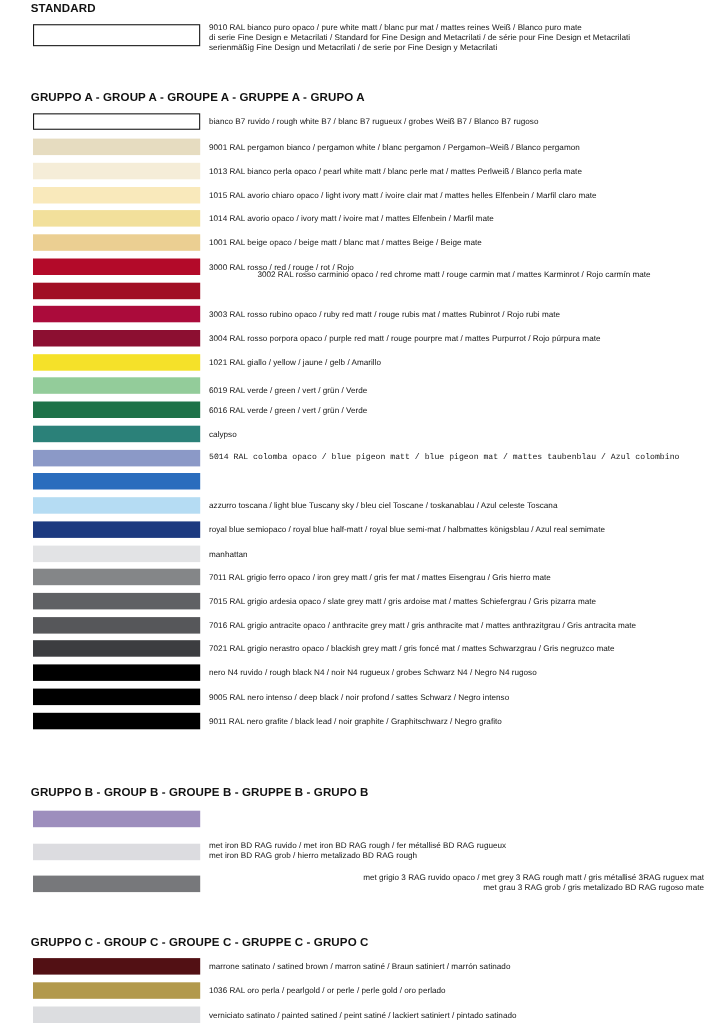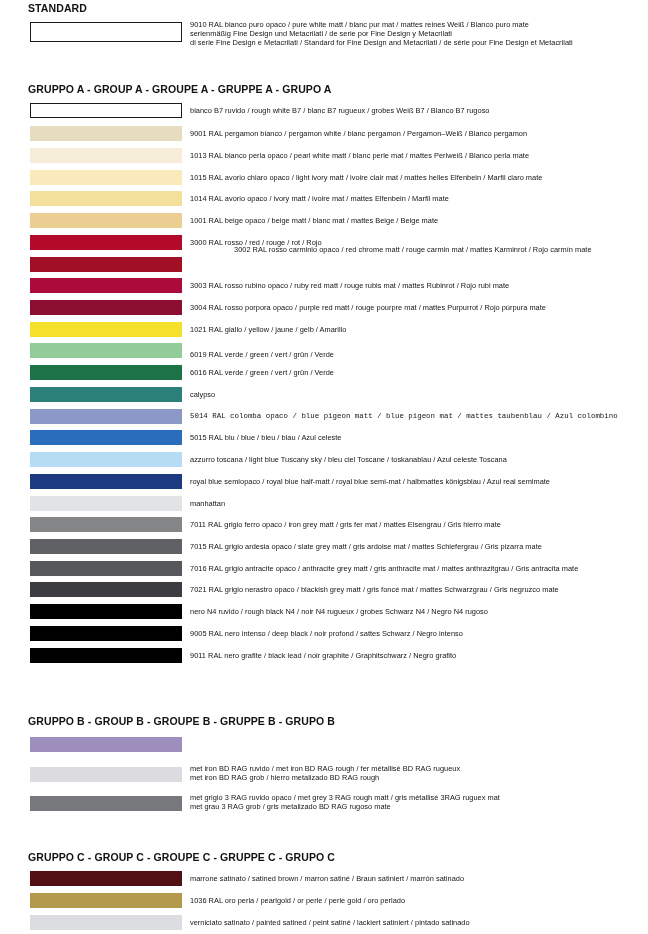--- a/index.html
+++ b/index.html
@@ -56,22 +56,22 @@
   }
 </style>
 </head>
 <body>
 
 <div class="page">
     <div class="section-title" style="top: 2px;">STANDARD</div>
     <div class="swatch bordered" style="top: 22px; height: 20px;"></div>
     <div class="label" style="top: 20px;">
       <span class="line">9010 RAL bianco puro opaco / pure white matt / blanc pur mat / mattes reines Weiß / Blanco puro mate</span>
+      <span class="line">di serie Fine Design e Metacrilati / Standard for Fine Design and Metacrilati / de série pour Fine Design et Metacrilati</span>
       <span class="line">serienmäßig Fine Design und Metacrilati / de serie por Fine Design y Metacrilati</span>
-      <span class="line">di serie Fine Design e Metacrilati / Standard for Fine Design and Metacrilati / de série pour Fine Design et Metacrilati</span>
     </div>
     <div class="section-title" style="top: 83px;">GRUPPO A - GROUP A - GROUPE A - GRUPPE A - GRUPO A</div>
     <div class="swatch bordered" style="top: 103px; height: 15px;"></div>
     <div class="label" style="top: 106px;">
       <span class="line">bianco B7 ruvido / rough white B7 / blanc B7 rugueux / grobes Weiß B7 / Blanco B7 rugoso</span>
     </div>
     <div class="swatch" style="top: 126px; height: 15px; background: rgb(230, 220, 192);"></div>
     <div class="label" style="top: 129px;">
       <span class="line">9001 RAL pergamon bianco / pergamon white / blanc pergamon / Pergamon–Weiß / Blanco pergamon</span>
     </div>
@@ -121,23 +121,20 @@
     </div>
     <div class="swatch" style="top: 387px; height: 15px; background: rgb(43, 129, 121);"></div>
     <div class="label" style="top: 390px;">
       <span class="line">calypso</span>
     </div>
     <div class="swatch" style="top: 409px; height: 15px; background: rgb(139, 153, 199);"></div>
     <div class="label" style="top: 412px; font-family: Liberation Mono, monospace;">
       <span class="line">5014 RAL colomba opaco / blue pigeon matt / blue pigeon mat / mattes taubenblau / Azul colombino</span>
     </div>
     <div class="swatch" style="top: 430px; height: 15px; background: rgb(42, 109, 189);"></div>
-    <div class="label" style="top: 433px;">
-      <span class="line">5015 RAL blu / blue / bleu / blau / Azul celeste</span>
-    </div>
     <div class="swatch" style="top: 452px; height: 15px; background: rgb(181, 220, 243);"></div>
     <div class="label" style="top: 455px;">
       <span class="line">azzurro toscana / light blue Tuscany sky / bleu ciel Toscane / toskanablau / Azul celeste Toscana</span>
     </div>
     <div class="swatch" style="top: 474px; height: 15px; background: rgb(28, 58, 128);"></div>
     <div class="label" style="top: 477px;">
       <span class="line">royal blue semiopaco / royal blue half-matt / royal blue semi-mat / halbmattes königsblau / Azul real semimate</span>
     </div>
     <div class="swatch" style="top: 496px; height: 15px; background: rgb(226, 227, 229);"></div>
     <div class="label" style="top: 499px;">
@@ -172,21 +169,21 @@
       <span class="line">9011 RAL nero grafite / black lead / noir graphite / Graphitschwarz / Negro grafito</span>
     </div>
     <div class="section-title" style="top: 715px;">GRUPPO B - GROUP B - GROUPE B - GRUPPE B - GRUPO B</div>
     <div class="swatch" style="top: 737px; height: 15px; background: rgb(157, 142, 189);"></div>
     <div class="swatch" style="top: 767px; height: 15px; background: rgb(220, 220, 224);"></div>
     <div class="label" style="top: 764px;">
       <span class="line">met iron BD RAG ruvido / met iron BD RAG rough / fer métallisé BD RAG rugueux</span>
       <span class="line">met iron BD RAG grob / hierro metalizado BD RAG rough</span>
     </div>
     <div class="swatch" style="top: 796px; height: 15px; background: rgb(119, 120, 123);"></div>
-    <div class="label" style="top: 793px;">
+    <div class="label" style="top: 793px; text-align: right;">
       <span class="line">met grigio 3 RAG ruvido opaco / met grey 3 RAG rough matt / gris métallisé 3RAG ruguex mat</span>
       <span class="line">met grau 3 RAG grob / gris metalizado BD RAG rugoso mate</span>
     </div>
     <div class="section-title" style="top: 851px;">GRUPPO C - GROUP C - GROUPE C - GRUPPE C - GRUPO C</div>
     <div class="swatch" style="top: 871px; height: 15px; background: rgb(82, 16, 20);"></div>
     <div class="label" style="top: 874px;">
       <span class="line">marrone satinato / satined brown / marron satiné / Braun satiniert / marrón satinado</span>
     </div>
     <div class="swatch" style="top: 893px; height: 15px; background: rgb(178, 153, 76);"></div>
     <div class="label" style="top: 896px;">

